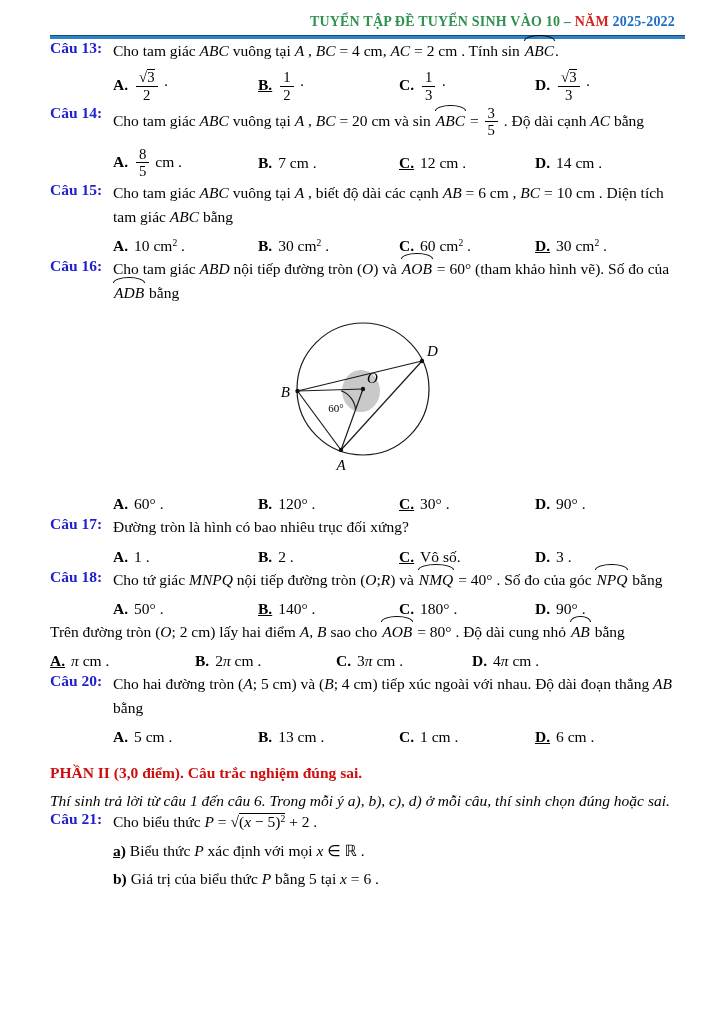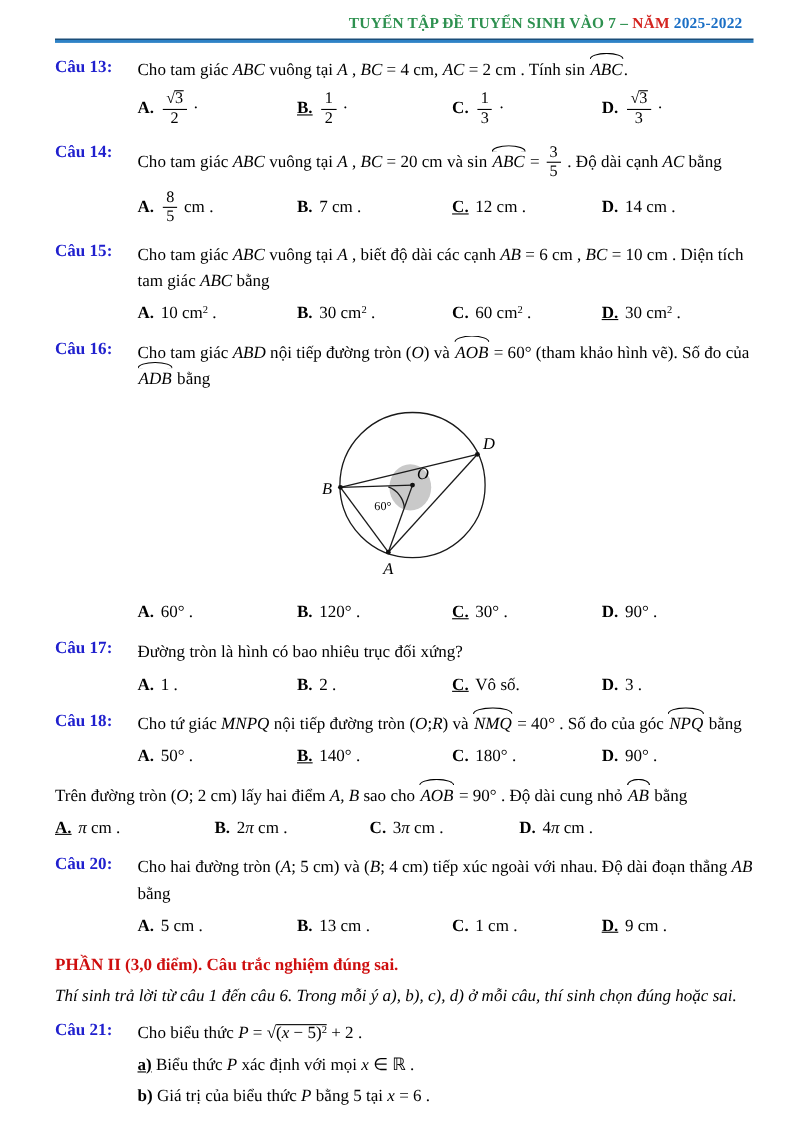--- a/index.html
+++ b/index.html
@@ -9,21 +9,21 @@
     font-family:"Liberation Serif",serif;font-size:15.5px;color:#000;
   }
   
   .hdr{text-align:right;padding-right:10px;padding-bottom:5px;}
   .hdr .t{font-weight:bold;font-size:14px;letter-spacing:.2px;}
   .t-green{color:var(--header-green);}
   .t-red{color:var(--header-red);}
   .t-blue{color:var(--header-blue);}
   .rule{height:4px;background:linear-gradient(to bottom,#1b4e79 1px,var(--rule-blue) 1px);}
   
-  .q{display:flex;margin-top:13px;gap:12px;}
+  .q{display:flex;}
   .qlabel{flex:none;width:63px;font-weight:bold;color:var(--label-blue);}
   .qbody{flex:1;min-width:0;}
   .qtext{margin:0;line-height:1.55;}
   .opts{display:grid;grid-template-columns:145px 141px 136px 1fr;margin-top:5px;line-height:1.5;align-items:center;}
   .opt{white-space:nowrap;}
   .ol{font-weight:bold;margin-right:6px;}
   .ol.correct{text-decoration:underline;}
   
   .mi{font-style:italic;}
   .b{font-weight:bold;}
@@ -51,21 +51,21 @@
   .footer .frule{height:4px;background:linear-gradient(to bottom,#1b4e79 1px,var(--rule-blue) 1px);}
   .frow{display:flex;justify-content:space-between;padding-top:5px;font-size:15.5px;}
   .fpage{color:var(--page-red);}
 </style>
 </head>
 <body>
 
 <div class="page">
 
   <div class="hdr">
-    <span class="t t-green">TUYỂN TẬP ĐỀ TUYỂN SINH VÀO 7 – </span><span class="t t-red">NĂM</span><span class="t t-blue"> 2025-2022</span>
+    <span class="t t-green">TUYỂN TẬP ĐỀ TUYỂN SINH VÀO 10 – </span><span class="t t-red">NĂM</span><span class="t t-blue"> 2025-2022</span>
   </div>
   <div class="rule"></div>
 
   <div id="questions">
     <div class="q">
       <span class="qlabel">Câu 13:</span>
       <div class="qbody">
         <p class="qtext"><span>Cho tam giác </span><span class="mi">ABC</span><span> vuông tại </span><span class="mi">A</span><span> , </span><span class="mi">BC</span><span> = 4 cm, </span><span class="mi">AC</span><span> = 2 cm . Tính sin </span><span class="arc">ABC</span><span>.</span></p>
         <div class="opts">
             <div class="opt"><span class="ol">A.</span><span><span class="frac">
@@ -174,39 +174,39 @@
             <div class="opt"><span class="ol">A.</span><span><span>50° .</span></span></div>
             <div class="opt"><span class="ol correct">B.</span><span><span>140° .</span></span></div>
             <div class="opt"><span class="ol">C.</span><span><span>180° .</span></span></div>
             <div class="opt"><span class="ol">D.</span><span><span>90° .</span></span></div>
           </div>
       </div>
     </div>
 
     <div class="q">
       <div class="qbody">
-        <p class="qtext"><span>Trên đường tròn (</span><span class="mi">O</span><span>; 2 cm) lấy hai điểm </span><span class="mi">A, B</span><span> sao cho </span><span class="arc">AOB</span><span> = 90° . Độ dài cung nhỏ </span><span class="arc">AB</span><span> bằng</span></p>
+        <p class="qtext"><span>Trên đường tròn (</span><span class="mi">O</span><span>; 2 cm) lấy hai điểm </span><span class="mi">A, B</span><span> sao cho </span><span class="arc">AOB</span><span> = 80° . Độ dài cung nhỏ </span><span class="arc">AB</span><span> bằng</span></p>
         <div class="opts">
             <div class="opt"><span class="ol correct">A.</span><span><span class="mi">π</span><span> cm .</span></span></div>
             <div class="opt"><span class="ol">B.</span><span><span>2</span><span class="mi">π</span><span> cm .</span></span></div>
             <div class="opt"><span class="ol">C.</span><span><span>3</span><span class="mi">π</span><span> cm .</span></span></div>
             <div class="opt"><span class="ol">D.</span><span><span>4</span><span class="mi">π</span><span> cm .</span></span></div>
           </div>
       </div>
     </div>
 
     <div class="q">
       <span class="qlabel">Câu 20:</span>
       <div class="qbody">
         <p class="qtext"><span>Cho hai đường tròn (</span><span class="mi">A</span><span>; 5 cm) và (</span><span class="mi">B</span><span>; 4 cm) tiếp xúc ngoài với nhau. Độ dài đoạn thẳng </span><span class="mi">AB</span><span> bằng</span></p>
         <div class="opts">
             <div class="opt"><span class="ol">A.</span><span><span>5 cm .</span></span></div>
             <div class="opt"><span class="ol">B.</span><span><span>13 cm .</span></span></div>
             <div class="opt"><span class="ol">C.</span><span><span>1 cm .</span></span></div>
-            <div class="opt"><span class="ol correct">D.</span><span><span>9 cm .</span></span></div>
+            <div class="opt"><span class="ol correct">D.</span><span><span>6 cm .</span></span></div>
           </div>
       </div>
     </div>
   </div>
 
   <div class="p2h">PHẦN II (3,0 điểm). Câu trắc nghiệm đúng sai.</div>
   <div class="p2note">Thí sinh trả lời từ câu 1 đến câu 6. Trong mỗi ý a), b), c), d) ở mỗi câu, thí sinh chọn đúng hoặc sai.</div>
 
   <div class="q">
     <span class="qlabel">Câu 21:</span>

